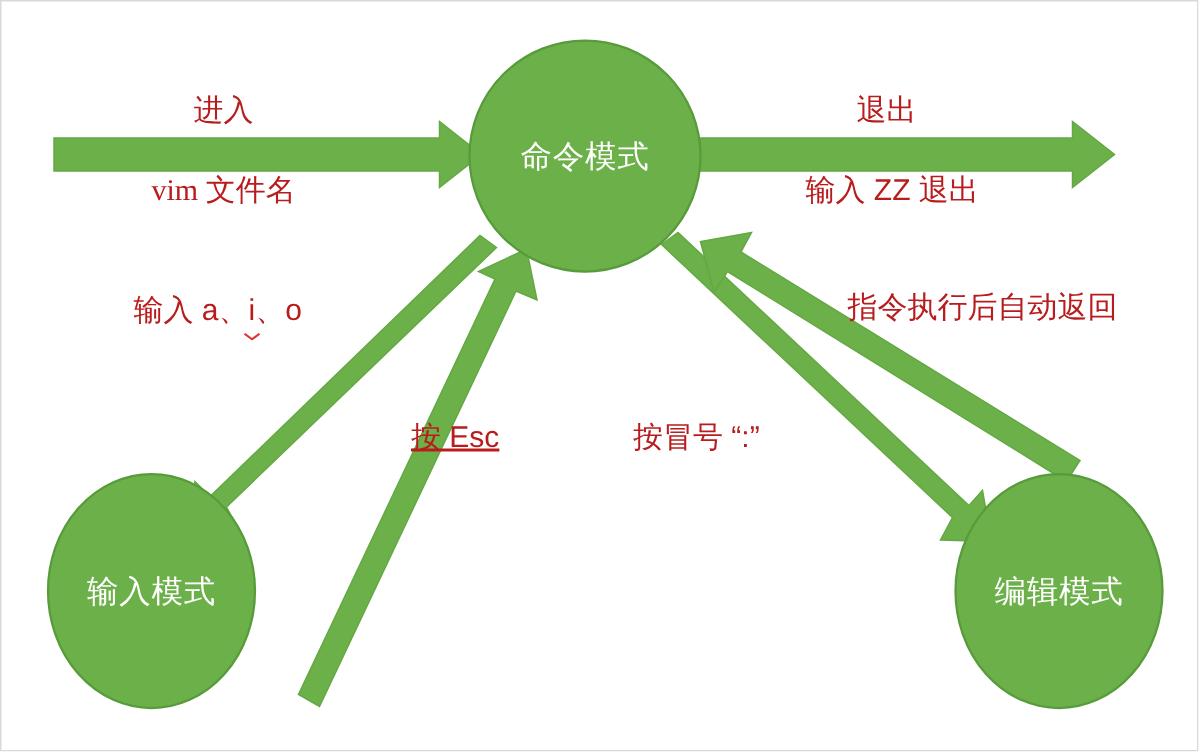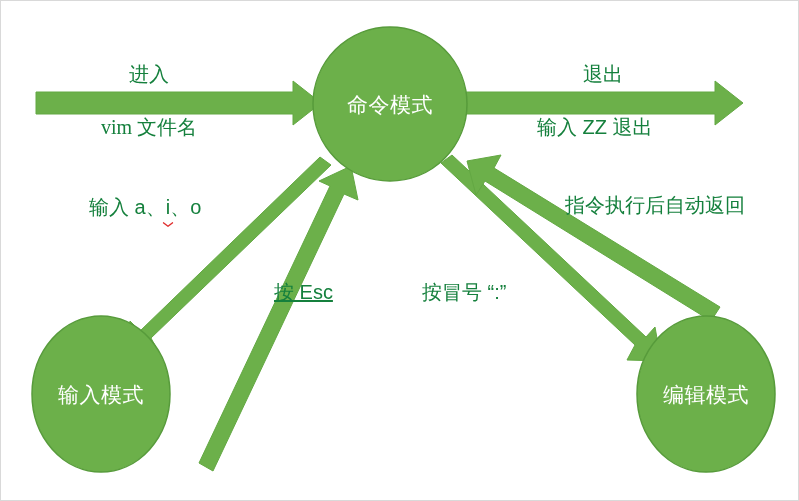--- a/index.html
+++ b/index.html
@@ -31,21 +31,21 @@
   .node-label {
     font-size: 21px;
     fill: #ffffff;
     font-family: "Liberation Sans", "DejaVu Sans", sans-serif;
     text-anchor: middle;
     dominant-baseline: middle;
     letter-spacing: 0.5px;
   }
   .edge-label {
     position: absolute;
-    color: #15803d;
+    color: #b91c1c;
     font-size: 20px;
     line-height: 1.25;
     white-space: nowrap;
     font-family: "Liberation Sans", "DejaVu Sans", sans-serif;
   }
   .squiggle-host {
     position: relative;
     display: inline-block;
   }
   .squiggle-mark {
@@ -132,21 +132,21 @@
         <ellipse cx="705" cy="393" rx="69" ry="78" fill="#6cb04a" stroke="#579b3b" stroke-width="1.5"></ellipse>
         <text class="node-label" x="705" y="395">编辑模式</text>
       </g>
     </g>
   </svg>
 
   <div class="edge-label" style="left:128px; top:61px;">进入</div>
 
   <div class="edge-label" style="left:100px; top:114px;font-family:Liberation Serif, serif;">vim 文件名</div>
 
-  <div class="edge-label" style="left:582px; top:61px;">退出</div>
+  <div class="edge-label" style="left:570px; top:61px;">退出</div>
 
   <div class="edge-label" style="left:88px; top:194px;">
     <span>输入 a、</span><span class="squiggle-host"><span>i</span><svg class="squiggle-mark" viewBox="0 0 11 5">
         <path d="M0.5,0.5 L5.5,4.2 L10.5,0.5" fill="none" stroke="#e03030" stroke-width="1.4"></path>
       </svg></span><span>、o</span>
   </div>
 
   <div class="edge-label" style="left:536px; top:114px;">输入 ZZ 退出</div>
 
   <div class="edge-label" style="left:273px; top:279px;text-decoration:underline;">按 Esc</div>

